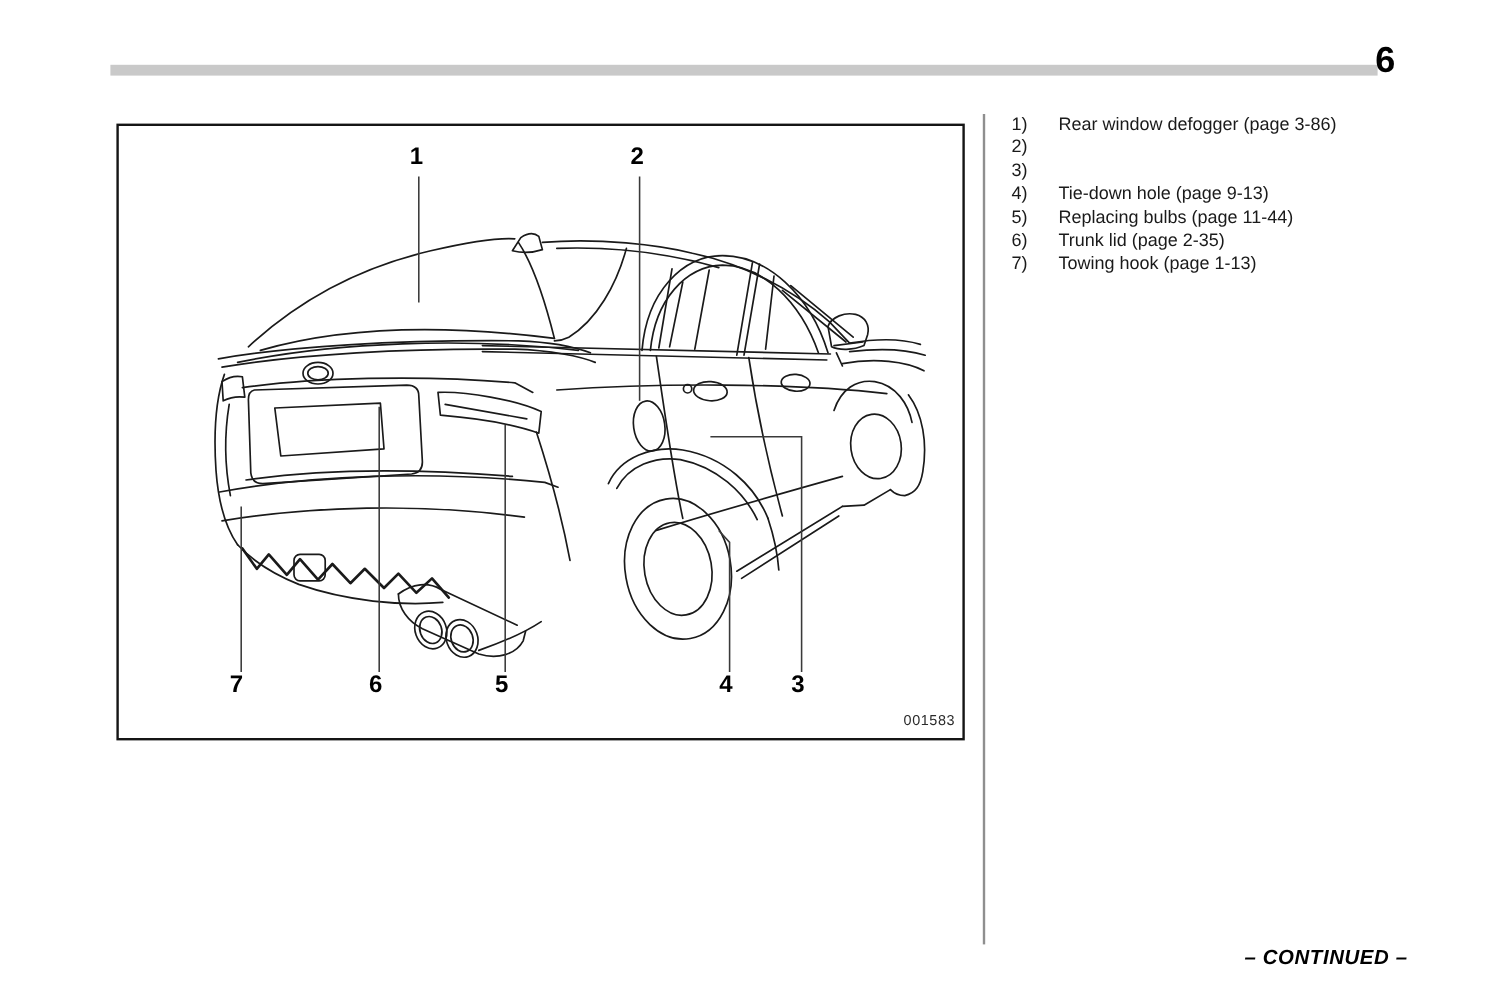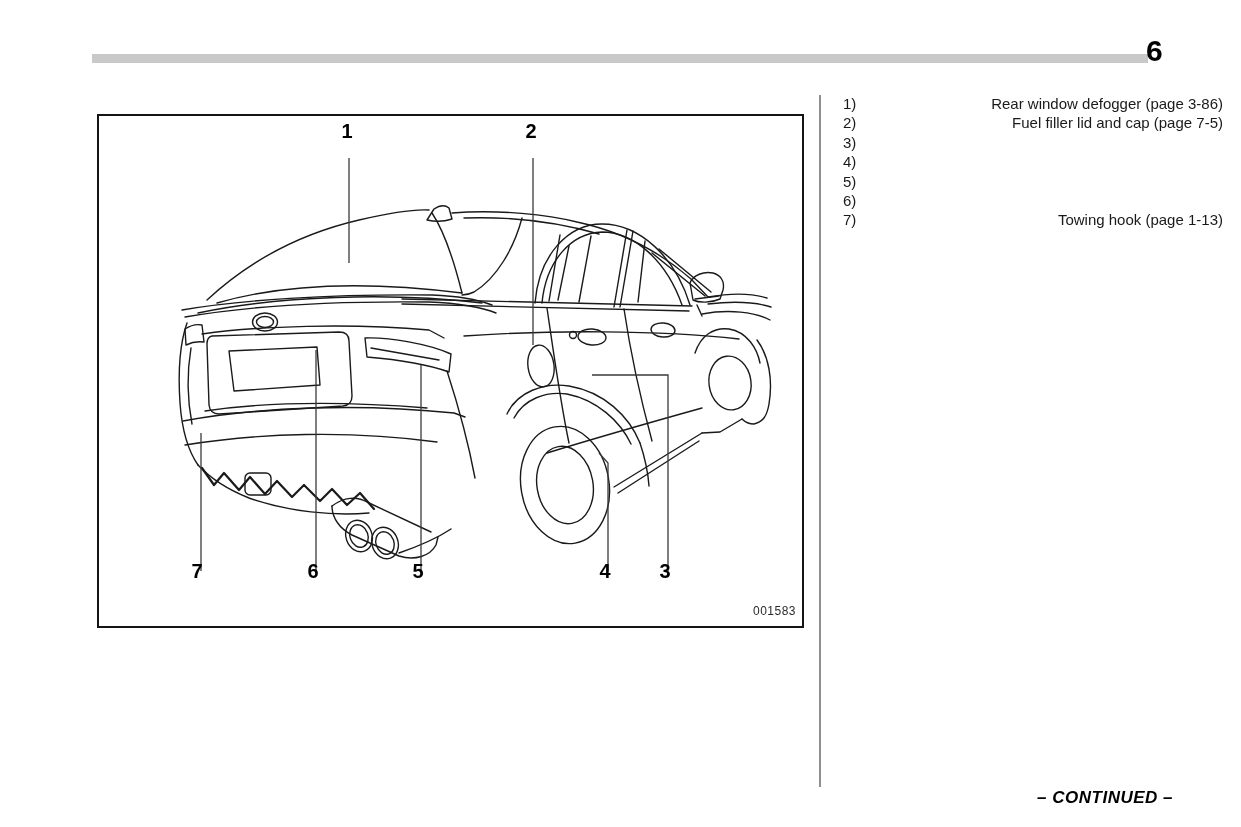--- a/index.html
+++ b/index.html
@@ -10,36 +10,36 @@
   }
   .header-rule{
     position:absolute;left:92px;top:54px;width:1056px;height:9px;
     background:#c9c9c9;
   }
   .page-number{
     position:absolute;left:1146px;top:36px;font-size:30px;font-weight:bold;
     line-height:1;color:#000;letter-spacing:1px;
   }
   .illustration-box{
-    position:absolute;left:97px;top:114px;width:703px;height:510px;
+    position:absolute;left:97px;top:103px;width:703px;height:510px;
     border:2px solid #151515;background:#fff;
   }
   .figure-code{
     position:absolute;right:6px;bottom:8px;font-size:12px;color:#2b2b2b;
     letter-spacing:0.5px;
   }
   .column-divider{
     position:absolute;left:819px;top:95px;width:2px;height:692px;background:#8f8f8f;
   }
   .legend{
     position:absolute;left:843px;top:94px;width:380px;
   }
   .legend-row{display:flex;line-height:19.4px;font-size:15px;color:#1a1a1a;}
   .legend-num{width:39px;flex:0 0 39px;}
-  .legend-text{flex:1;text-align:right;}
+  .legend-text{flex:1;}
   .footer-continued{
     position:absolute;top:788px;right:68px;font-size:17px;font-weight:bold;
     font-style:italic;color:#000;letter-spacing:0.5px;
   }
   .callout{
     position:absolute;transform:translateX(-50%);font-size:20px;font-weight:bold;
     line-height:20px;color:#000;
   }
   svg .car{stroke:#1a1a1a;stroke-width:1.4;fill:none;stroke-linecap:round;stroke-linejoin:round;}
   svg .car-bold{stroke:#1a1a1a;stroke-width:2.2;fill:none;stroke-linecap:round;stroke-linejoin:round;}
@@ -163,33 +163,35 @@
 
 <div class="column-divider"></div>
 
 <div class="legend">
     <div class="legend-row">
       <span class="legend-num">1)</span>
       <span class="legend-text">Rear window defogger (page 3-86)</span>
     </div>
     <div class="legend-row">
       <span class="legend-num">2)</span>
-      <span class="legend-text">Fuel filler lid and cap (page 7-5)</span>
     </div>
     <div class="legend-row">
       <span class="legend-num">3)</span>
     </div>
     <div class="legend-row">
       <span class="legend-num">4)</span>
+      <span class="legend-text">Tie-down hole (page 9-13)</span>
     </div>
     <div class="legend-row">
       <span class="legend-num">5)</span>
+      <span class="legend-text">Replacing bulbs (page 11-44)</span>
     </div>
     <div class="legend-row">
       <span class="legend-num">6)</span>
+      <span class="legend-text">Trunk lid (page 2-35)</span>
     </div>
     <div class="legend-row">
       <span class="legend-num">7)</span>
       <span class="legend-text">Towing hook (page 1-13)</span>
     </div>
   </div>
 
 <div class="footer-continued">– CONTINUED –</div>
 
 <div class="callout" style="left: 347px; top: 121px;">1</div>

